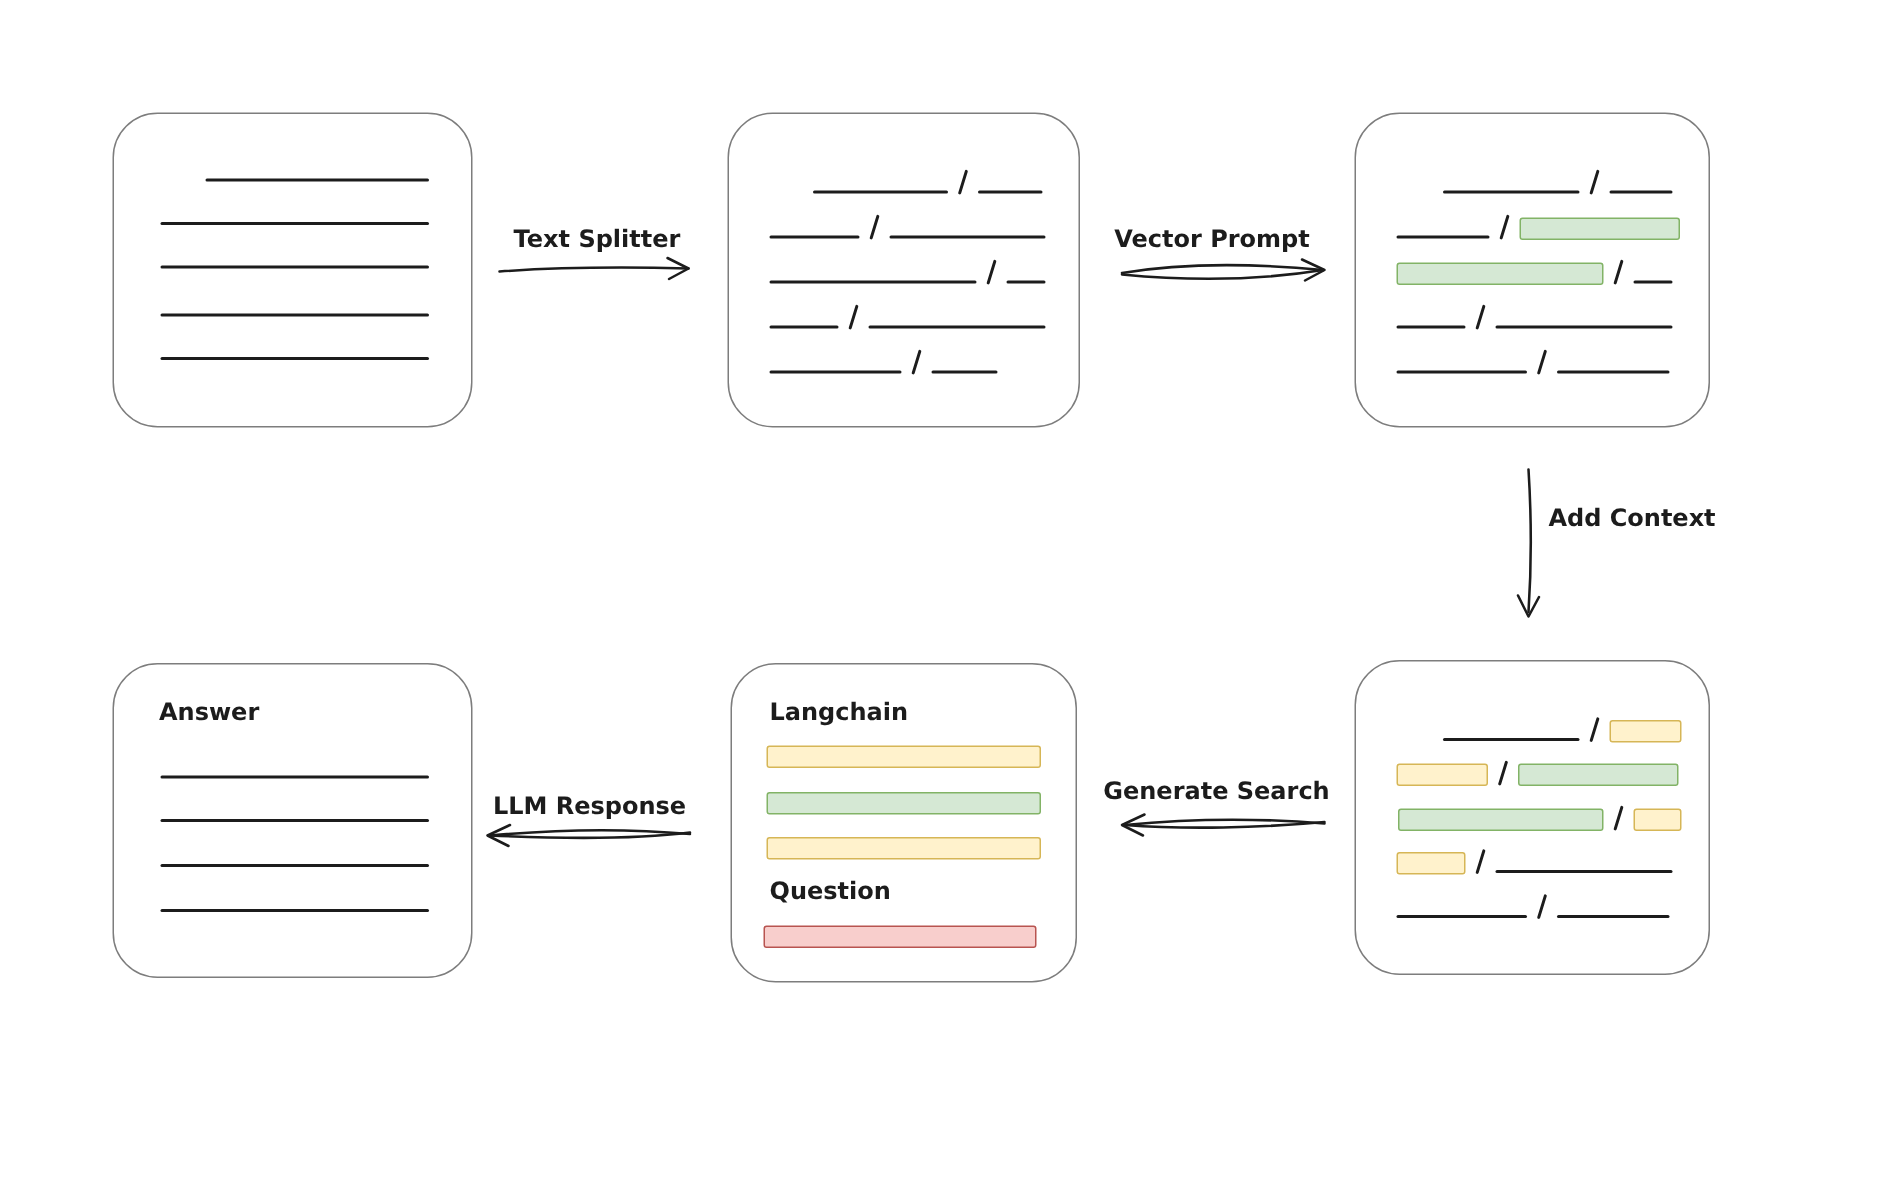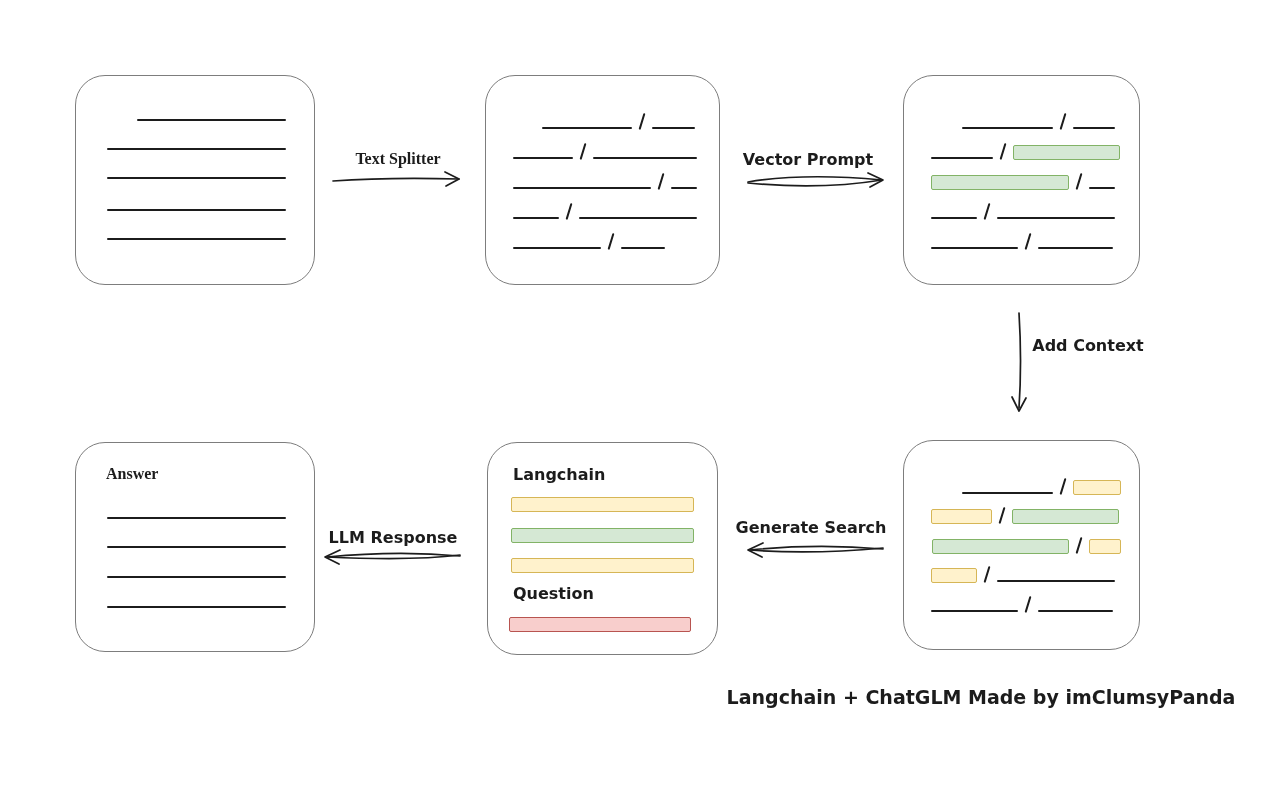--- a/index.html
+++ b/index.html
@@ -149,21 +149,21 @@
           <div class="chunk green" style="width: 183px;"></div>
         </div>
         <div class="row" style="left: 23px; top: 113px;">
           <div class="chunk yellow" style="width: 183px;"></div>
         </div>
         <div class="row" style="left: 21px; top: 172px;">
           <div class="chunk red" style="width: 182px;"></div>
         </div>
       </div>
       <div class="box" style="left: 75px; top: 442px; width: 240px; height: 210px;">
-        <div class="node-label" style="left: 30px; top: 22px; font-family: Liberation Serif, serif;">Answer</div>
+        <div class="node-label" style="left: 30px; top: 22px;">Answer</div>
         <div class="row" style="left: 31px; top: 60px;">
           <div class="seg-line" style="width: 179px;"></div>
         </div>
         <div class="row" style="left: 31px; top: 89px;">
           <div class="seg-line" style="width: 179px;"></div>
         </div>
         <div class="row" style="left: 31px; top: 119px;">
           <div class="seg-line" style="width: 179px;"></div>
         </div>
         <div class="row" style="left: 31px; top: 149px;">
@@ -191,20 +191,19 @@
       <path d="M883,549 C835,545 790,546 750,550"></path>
       <polyline points="763,543 748,550 762,557"></polyline>
     </g>
     <g>
       <path d="M460,555 C420,560 370,559 327,557"></path>
       <path d="M460,556 C415,552 370,553 327,557"></path>
       <polyline points="340,550 325,557 339,564"></polyline>
     </g>
   </svg>
 
-  <div class="arrow-label" style="left:398px;top:159px;font-family:Liberation Serif, serif;">Text Splitter</div>
+  <div class="arrow-label" style="left:398px;top:159px;">Text Splitter</div>
   <div class="arrow-label" style="left:808px;top:159px;">Vector Prompt</div>
   <div class="arrow-label" style="left:1088px;top:345px;">Add Context</div>
   <div class="arrow-label" style="left:811px;top:527px;">Generate Search</div>
   <div class="arrow-label" style="left:393px;top:537px;">LLM Response</div>
 
-  <div class="caption" style="left:981px;top:697px;">Langchain + ChatGLM Made by imClumsyPanda</div>
 </div>
 
 </body></html>

